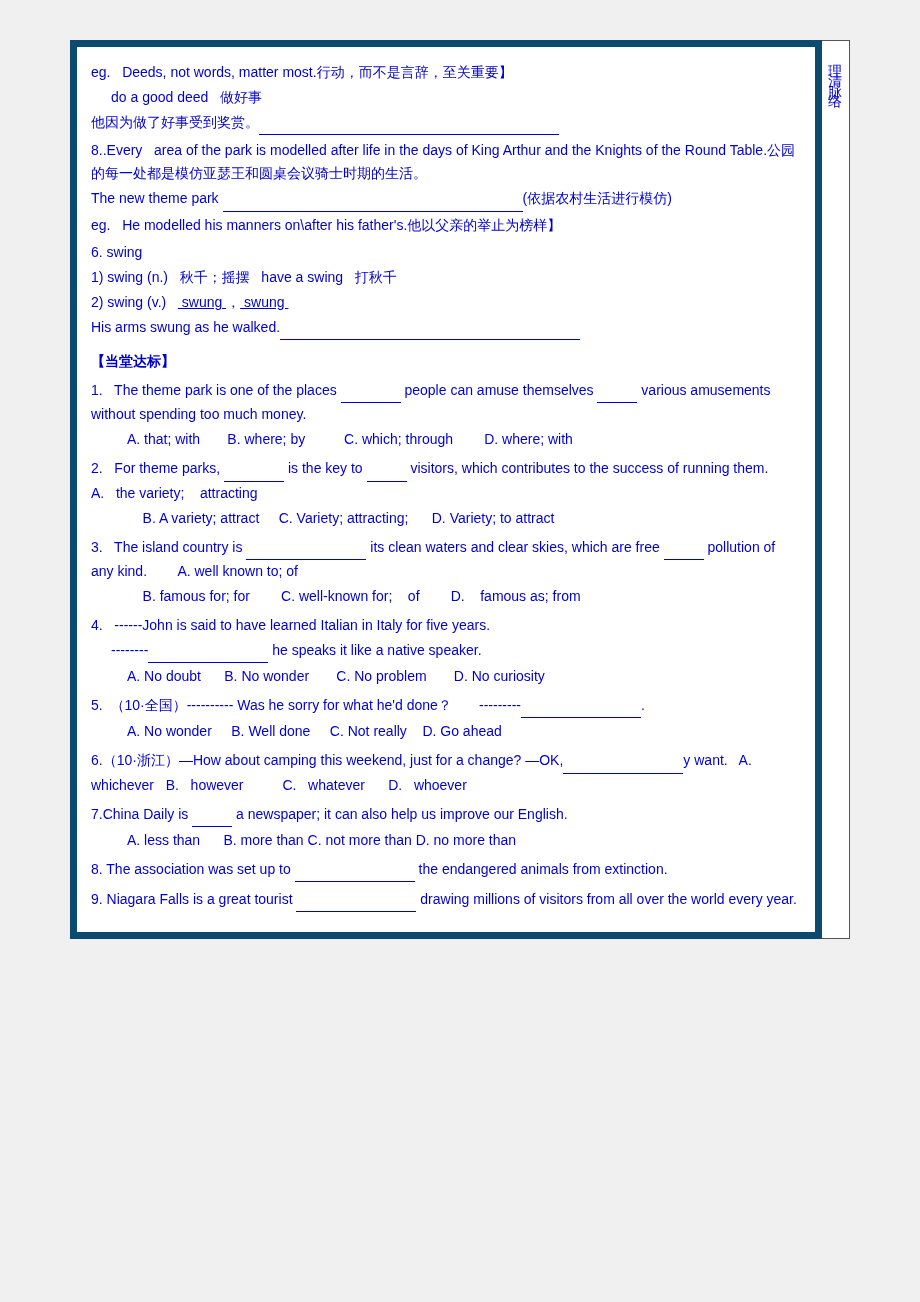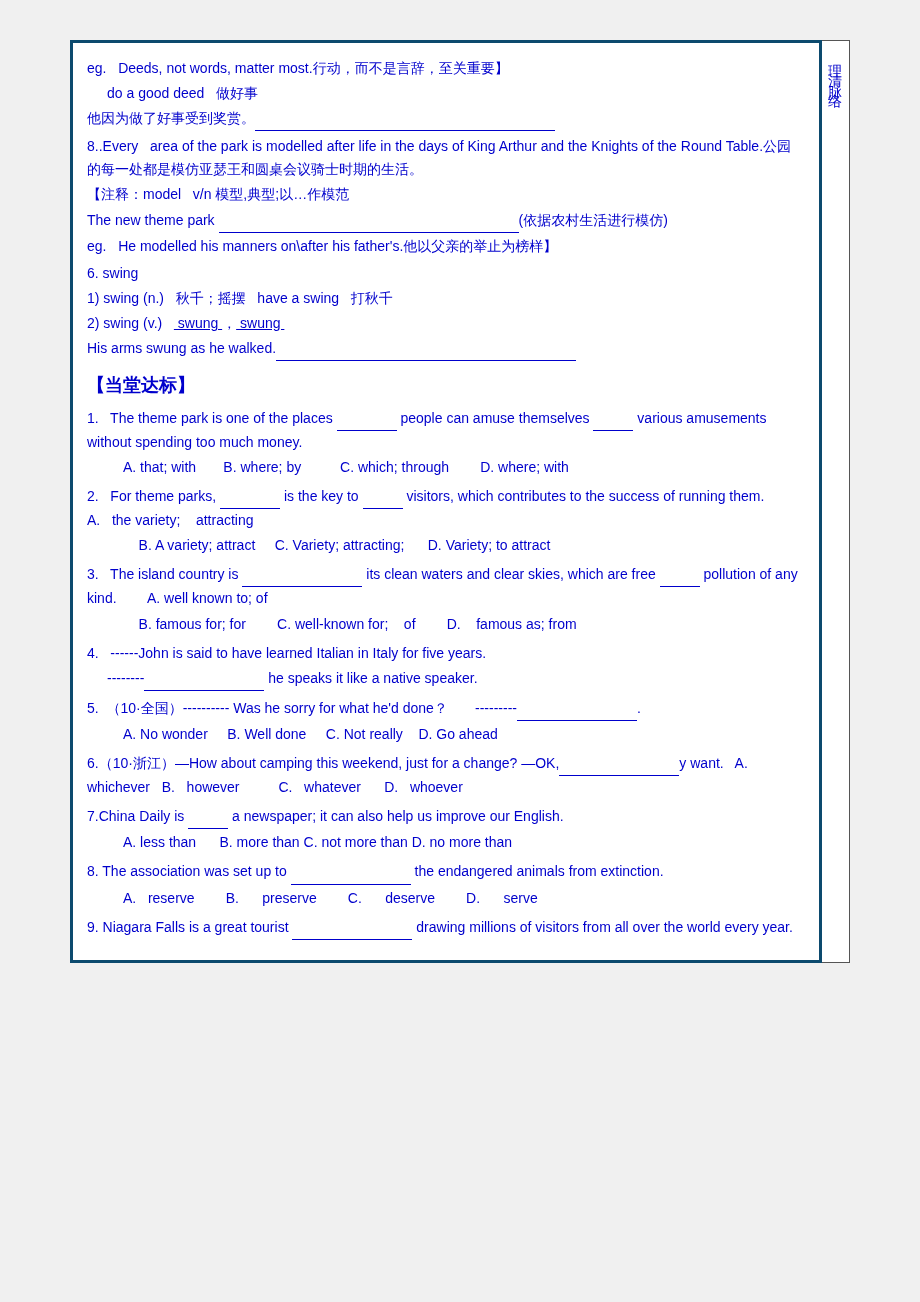--- a/index.html
+++ b/index.html
@@ -12,21 +12,21 @@
       justify-content: center;
       align-items: flex-start;
       padding: 40px 20px;
     }
     .page-wrapper {
       display: flex;
       flex-direction: row;
       width: 780px;
     }
     .main-content {
-      border: 3px solid #0c4a6e;
+      border: 7px solid #0c4a6e;
       padding: 14px 14px 14px 14px;
       flex: 1;
       background: #fff;
       line-height: 1.65;
       color: #0000cc;
     }
     .sidebar {
       width: 28px;
       border: 1px solid #555;
       border-left: none;
@@ -45,21 +45,21 @@
       margin: 4px 0;
       letter-spacing: 2px;
     }
     .section {
       margin-bottom: 4px;
     }
     .line {
       margin-bottom: 2px;
     }
     .bold-section-title {
-      font-size: 18px;
+      font-size: 14px;
       font-weight: bold;
       margin: 10px 0 6px 0;
     }
     .underline-xl {
       border-bottom: 1px solid #0000cc;
       display: inline-block;
       min-width: 300px;
     }
     .underline-mid {
       border-bottom: 1px solid #0000cc;
@@ -104,23 +104,20 @@
       <div class="line">
         他因为做了好事受到奖赏。<span class="underline-xl">&nbsp;</span>
       </div>
     </div>
 
     <div class="section">
       <div class="line">
         8..Every &nbsp; area of the park is modelled after life in the days of King Arthur and the Knights of the Round Table.公园的每一处都是模仿亚瑟王和圆桌会议骑士时期的生活。
       </div>
       <div class="line">
-        【注释：model &nbsp; v/n 模型,典型;以…作模范
-      </div>
-      <div class="line">
         The new theme park <span class="underline-xl">&nbsp;&nbsp;&nbsp;&nbsp;&nbsp;&nbsp;&nbsp;&nbsp;&nbsp;&nbsp;&nbsp;&nbsp;&nbsp;&nbsp;&nbsp;&nbsp;&nbsp;&nbsp;&nbsp;&nbsp;&nbsp;&nbsp;&nbsp;&nbsp;&nbsp;&nbsp;&nbsp;&nbsp;&nbsp;&nbsp;&nbsp;&nbsp;&nbsp;&nbsp;&nbsp;&nbsp;&nbsp;&nbsp;&nbsp;</span>(依据农村生活进行模仿)
       </div>
       <div class="line">
         eg. &nbsp; He modelled his manners on\after his father's.他以父亲的举止为榜样】
       </div>
     </div>
 
     <div class="section">
       <div class="line">6. swing</div>
       <div class="line">
@@ -163,20 +160,23 @@
       </div>
     </div>
 
     <div class="q-block">
       <div class="line">
         4. &nbsp; ------John is said to have learned Italian in Italy for five years.
       </div>
       <div class="line indent">
         --------<span class="underline-mid">&nbsp;&nbsp;&nbsp;&nbsp;&nbsp;&nbsp;&nbsp;&nbsp;&nbsp;&nbsp;</span> he speaks it like a native speaker.
       </div>
+      <div class="options-line">
+        A. No doubt &nbsp;&nbsp;&nbsp;&nbsp; B. No wonder &nbsp;&nbsp;&nbsp;&nbsp;&nbsp; C. No problem &nbsp;&nbsp;&nbsp;&nbsp;&nbsp; D. No curiosity
+      </div>
     </div>
 
     <div class="q-block">
       <div class="line">
         5. &nbsp;（10·全国）---------- Was he sorry for what he'd done？ &nbsp;&nbsp;&nbsp;&nbsp;&nbsp; ---------<span class="underline-mid">&nbsp;&nbsp;&nbsp;&nbsp;&nbsp;&nbsp;&nbsp;&nbsp;&nbsp;&nbsp;</span>.
       </div>
       <div class="options-line">
         A. No wonder &nbsp;&nbsp;&nbsp; B. Well done &nbsp;&nbsp;&nbsp; C. Not really &nbsp;&nbsp; D. Go ahead
       </div>
     </div>
@@ -192,23 +192,20 @@
         7.China Daily is <span class="underline-xs">&nbsp;&nbsp;&nbsp;&nbsp;</span> a newspaper; it can also help us improve our English.
       </div>
       <div class="options-line">
         A. less than &nbsp;&nbsp;&nbsp;&nbsp; B. more than  C. not more than  D. no more than
       </div>
     </div>
 
     <div class="q-block">
       <div class="line">
         8. The association was set up to <span class="underline-mid">&nbsp;&nbsp;&nbsp;&nbsp;&nbsp;&nbsp;&nbsp;&nbsp;&nbsp;&nbsp;</span> the endangered animals from extinction.
-      </div>
-      <div class="options-line">
-        A. &nbsp; reserve &nbsp;&nbsp;&nbsp;&nbsp;&nbsp;&nbsp; B. &nbsp;&nbsp;&nbsp;&nbsp; preserve &nbsp;&nbsp;&nbsp;&nbsp;&nbsp;&nbsp; C. &nbsp;&nbsp;&nbsp;&nbsp; deserve &nbsp;&nbsp;&nbsp;&nbsp;&nbsp;&nbsp; D. &nbsp;&nbsp;&nbsp;&nbsp; serve
       </div>
     </div>
 
     <div class="q-block">
       <div class="line">
         9. Niagara Falls is a great tourist <span class="underline-mid">&nbsp;&nbsp;&nbsp;&nbsp;&nbsp;&nbsp;&nbsp;&nbsp;</span> drawing millions of visitors from all over the world every year.
       </div>
     </div>
 
   </div>

